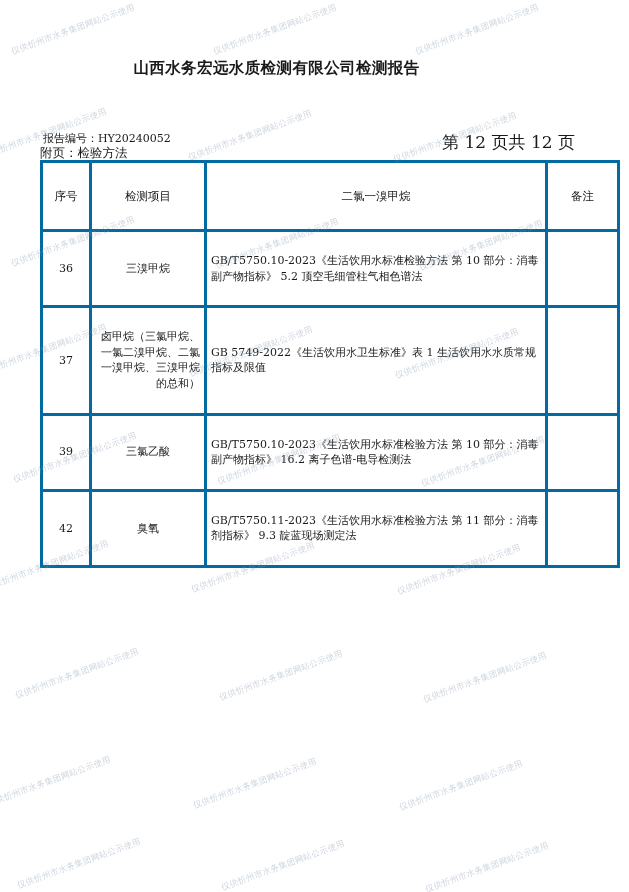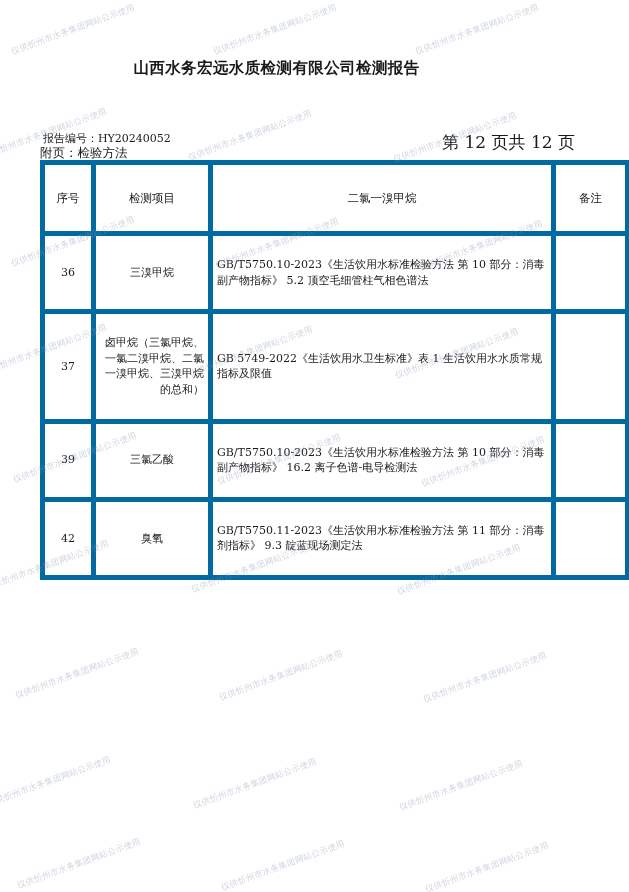--- a/index.html
+++ b/index.html
@@ -83,21 +83,21 @@
     position: absolute;
     top: 160px;
     left: 40px;
     width: 549px;
     border-collapse: collapse;
     table-layout: fixed;
     z-index: 2;
     background: transparent;
   }
   table.main th, table.main td {
-    border: 5px solid #0369a1;
+    border: 3px solid #0369a1;
     padding: 21px 4px;
     font-size: 11px;
     vertical-align: middle;
     line-height: 1.42;
     background: transparent;
     margin-top: 8px;
   }
   table.main th {
     text-align: center;
     font-weight: normal;

